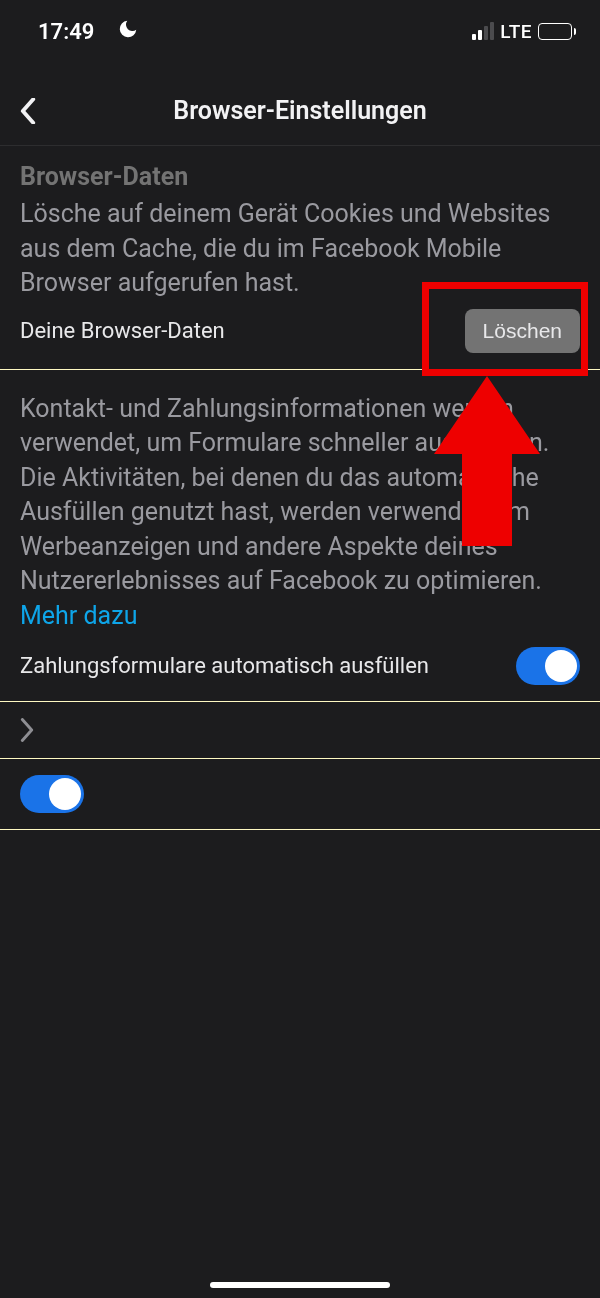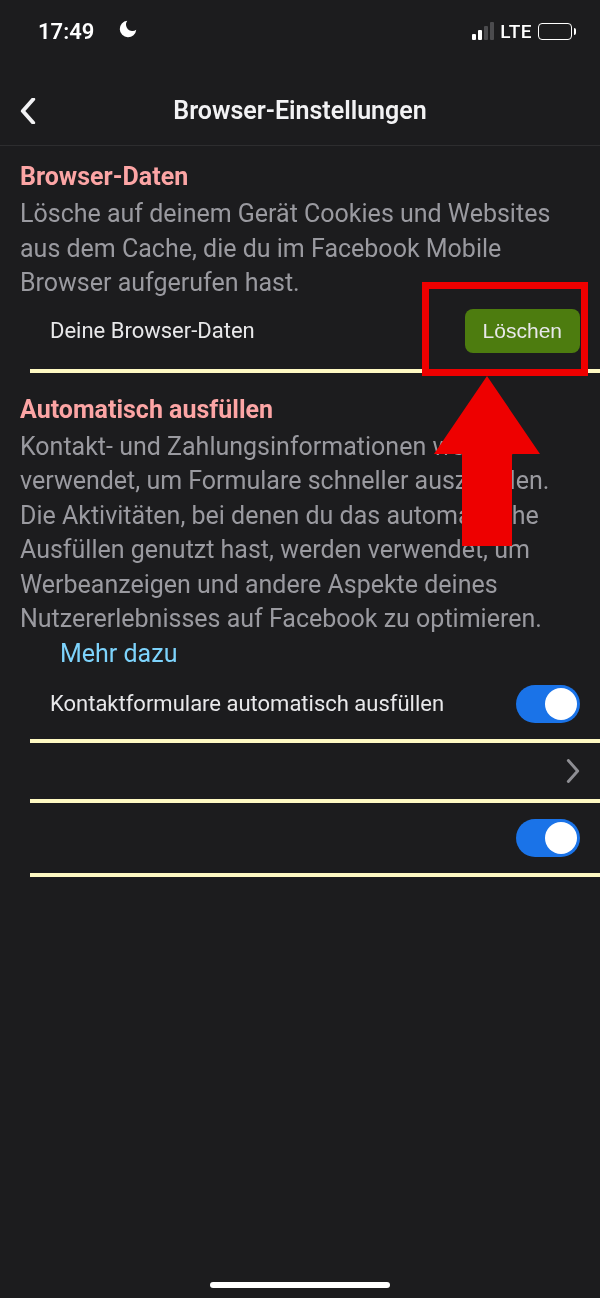--- a/index.html
+++ b/index.html
@@ -66,47 +66,46 @@
     color: #f2f2f4;
     margin-left: -40px;
   }
 
   .section {
     padding: 16px 20px 0 20px;
   }
   .section-title {
     font-size: 25px;
     font-weight: 700;
-    color: #fca5a5;
+    color: #737373;
     margin-bottom: 6px;
   }
   .section-desc {
     font-size: 25px;
     line-height: 1.38;
     color: #9a9aa0;
   }
-  .section-desc .link { color: #7dd3fc; margin-left: 40px; }
+  .section-desc .link { color: #0ea5e9; }
 
   .row {
     display: flex;
     align-items: center;
-    justify-content: flex-end;
+    justify-content: flex-start;
     padding: 16px 20px;
-    border-bottom: 4px solid #fef9c3;
-    margin-left: 30px;
+    border-bottom: 1px solid #fef9c3;
   }
   .row-padless-top { padding-top: 8px; }
   .row-label {
     font-size: 22px;
     color: #e8e8ea;
     flex: 1;
     line-height: 1.35;
   }
   .delete-btn {
-    background: #4d7c0f;
+    background: #737373;
     border: none;
     color: #e8e8ea;
     font-size: 21px;
     padding: 10px 18px;
     border-radius: 8px;
     font-weight: 500;
   }
 
   .toggle {
     width: 64px;
@@ -198,28 +197,27 @@
 <div class="section">
   <div class="section-title">Browser-Daten</div>
   <div class="section-desc">Lösche auf deinem Gerät Cookies und Websites aus dem Cache, die du im Facebook Mobile Browser aufgerufen hast.</div>
 </div>
 <div class="row row-padless-top">
   <div class="row-label">Deine Browser-Daten</div>
   <button class="delete-btn">Löschen</button>
 </div>
 
 <div class="section" style="padding-top:22px;">
-  <div class="section-title">Automatisch ausfüllen</div>
   <div class="section-desc">
     <span>Kontakt- und Zahlungsinformationen werden verwendet, um Formulare schneller auszufüllen. Die Aktivitäten, bei denen du das automatische Ausfüllen genutzt hast, werden verwendet, um Werbeanzeigen und andere Aspekte deines Nutzererlebnisses auf Facebook zu optimieren. </span><span class="link">Mehr dazu</span>
   </div>
 </div>
 
 <div class="row" style="padding-top:14px;">
-  <div class="row-label">Kontaktformulare automatisch ausfüllen</div>
+  <div class="row-label">Zahlungsformulare automatisch ausfüllen</div>
   <div class="toggle on">
       <div class="knob"></div>
     </div>
 </div>
 
 <div class="row">
   <div class="chevron-cell">
     <svg viewBox="0 0 12 20">
         <path d="M2 1 L10 10 L2 19" stroke="#8e8e93" stroke-width="2.5" fill="none" stroke-linecap="round" stroke-linejoin="round"></path>
       </svg>

